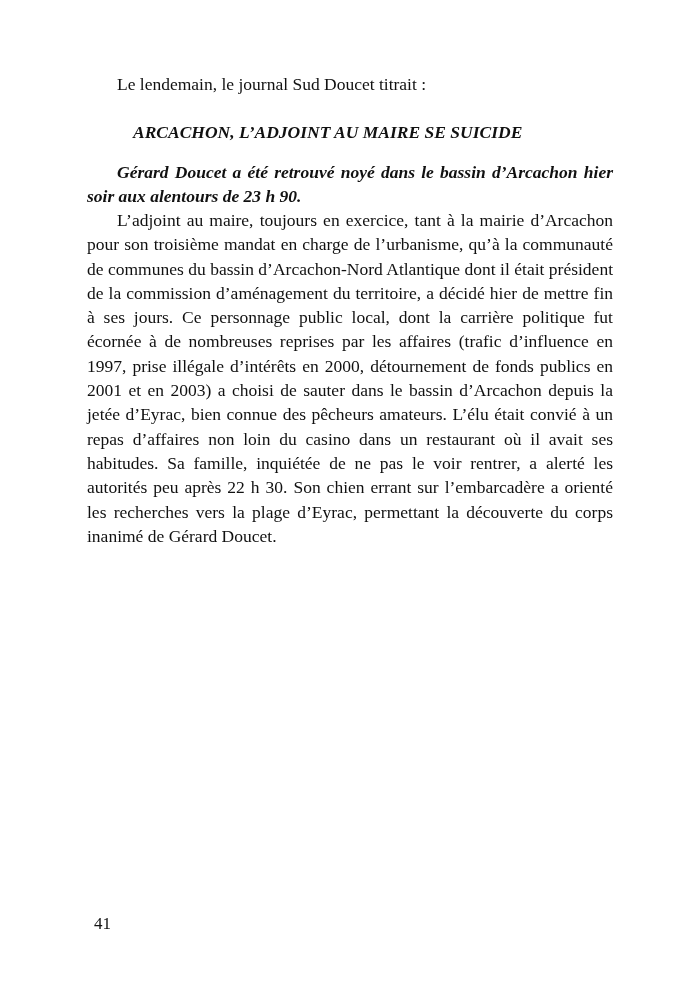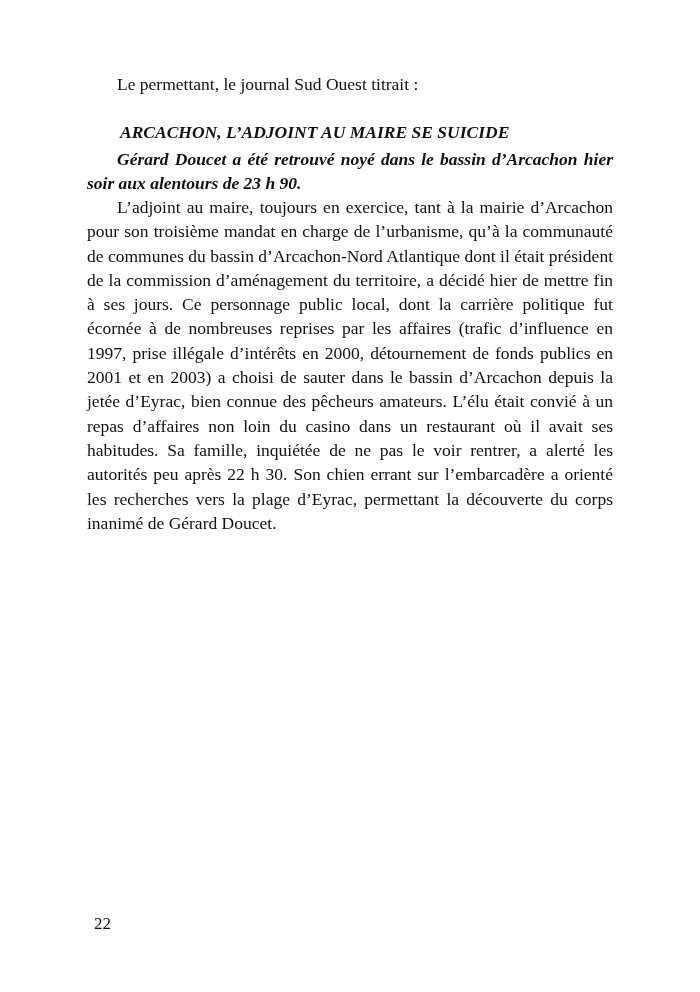--- a/index.html
+++ b/index.html
@@ -26,21 +26,21 @@
       line-height: 24px;
       text-indent: 30px;
       margin: 0 0 24px 0;
     }
     .headline {
       font-size: 17.5px;
       line-height: 24px;
       font-weight: bold;
       font-style: italic;
       text-indent: 30px;
-      margin: 3px;
+      margin: 16px;
     }
     .lead {
       font-size: 17.5px;
       line-height: 24px;
       font-weight: bold;
       font-style: italic;
       text-indent: 30px;
       text-align: justify;
       margin: 0;
     }
@@ -56,21 +56,21 @@
       left: 94px;
       top: 914px;
       font-size: 17px;
       line-height: 20px;
     }
   </style>
 </head>
 <body>
 
 <div class="page">
-  <p class="intro">Le permettant, le journal Sud Ouest titrait :</p>
+  <p class="intro">Le lendemain, le journal Sud Doucet titrait :</p>
   <div class="article">
     <p class="headline">ARCACHON, L’ADJOINT AU MAIRE SE SUICIDE</p>
     <p class="lead">Gérard Doucet a été retrouvé noyé dans le bassin d’Arcachon hier soir aux alentours de 23 h 90.</p>
     <p class="body-text">L’adjoint au maire, toujours en exercice, tant à la mairie d’Arcachon pour son troisième mandat en charge de l’urbanisme, qu’à la communauté de communes du bassin d’Arcachon-Nord Atlantique dont il était président de la commission d’aménagement du territoire, a décidé hier de mettre fin à ses jours. Ce personnage public local, dont la carrière politique fut écornée à de nombreuses reprises par les affaires (trafic d’influence en 1997, prise illégale d’intérêts en 2000, détournement de fonds publics en 2001 et en 2003) a choisi de sauter dans le bassin d’Arcachon depuis la jetée d’Eyrac, bien connue des pêcheurs amateurs. L’élu était convié à un repas d’affaires non loin du casino dans un restaurant où il avait ses habitudes. Sa famille, inquiétée de ne pas le voir rentrer, a alerté les autorités peu après 22 h 30. Son chien errant sur l’embarcadère a orienté les recherches vers la plage d’Eyrac, permettant la découverte du corps inanimé de Gérard Doucet.</p>
   </div>
 </div>
 
-<div class="page-number">22</div>
+<div class="page-number">41</div>
 
 </body></html>

